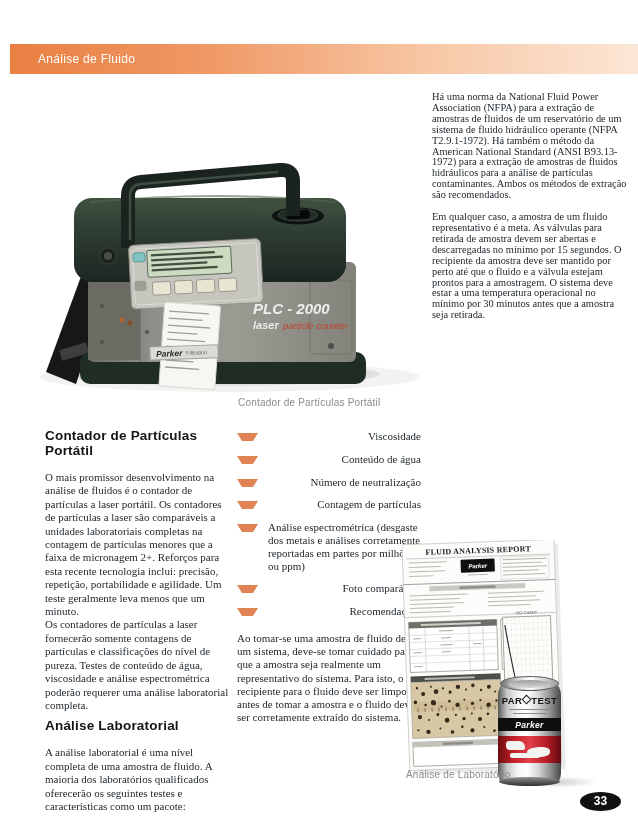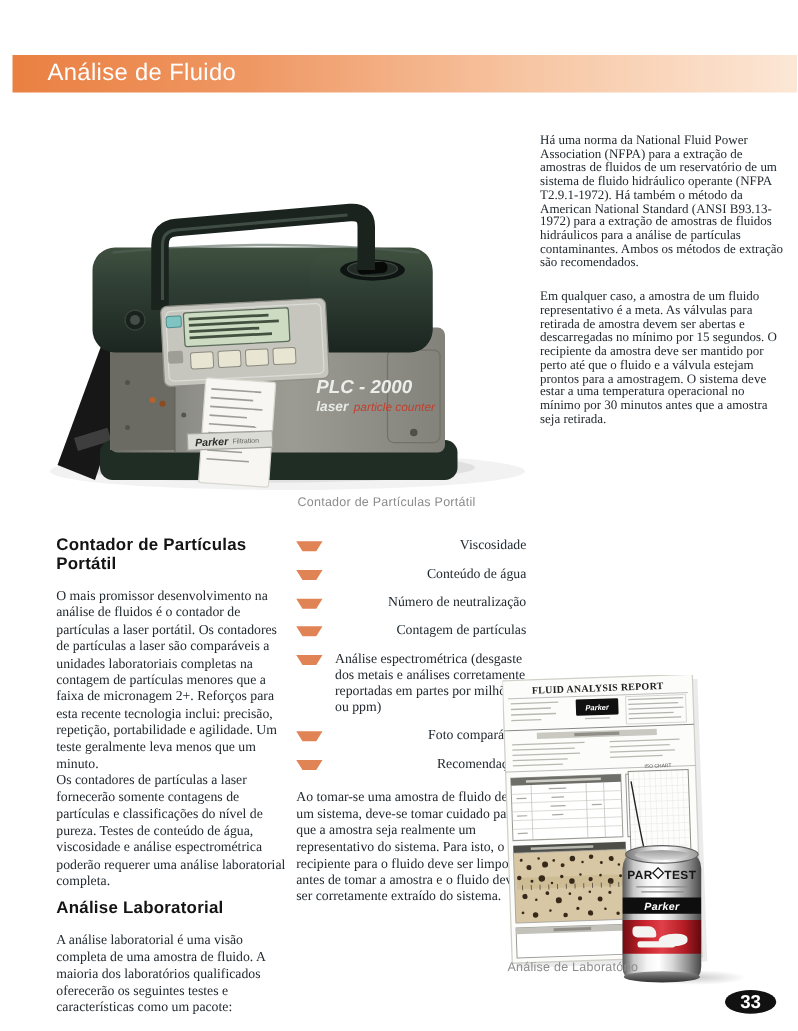--- a/index.html
+++ b/index.html
@@ -1,46 +1,46 @@
 <!DOCTYPE html>
 <html><head>
 <meta charset="utf-8">
 <style>
   html,body{margin:0;padding:0;background:#ffffff;}
   .page{position:relative;width:638px;height:825px;background:#ffffff;overflow:hidden;
         font-family:"Liberation Sans",sans-serif;}
   
   .header-bar{position:absolute;left:10px;top:44px;width:628px;height:30px;
       background:linear-gradient(to right,#ea8042 0%,#ef9763 30%,#f7c5a2 65%,#fce7d6 100%);}
-  .header-title{color:#ffffff;font-size:19px;line-height:30px;padding-left:28px;
+  .header-title{color:#ffffff;font-size:12px;line-height:30px;padding-left:28px;
       letter-spacing:.3px;font-weight:400;}
   
   .serif{font-family:"Liberation Serif",serif;color:#222a30;}
   .col-right{position:absolute;left:432px;top:92px;width:197px;}
-  .col-right p{margin:16px 0 11px 0;font-size:10.4px;line-height:10.9px;text-align:left;}
+  .col-right p{margin:0 0 11px 0;font-size:10.4px;line-height:10.9px;text-align:left;}
   .col-left{position:absolute;left:45px;top:428px;width:187px;}
   .col-left h3,.col-mid h3{font-family:"Liberation Sans",sans-serif;font-size:13.5px;
       font-weight:bold;color:#141414;margin:0 0 13px 0;letter-spacing:.2px;}
   .col-left p{margin:0;font-size:11px;line-height:13.4px;}
   .col-left p+p{margin-top:0px;}
   .col-left .h2{margin-top:6px;}
   .col-left .lab-p{margin-top:13px;}
   .col-mid{position:absolute;left:237px;top:430px;width:184px;}
   .test-item{display:flex;margin:0 0 10px 0;justify-content:space-between;}
   .tri{flex:0 0 11px;width:0;height:0;margin:3px 10px 0 0;
       border-left:5.5px solid transparent;border-right:5.5px solid transparent;
       border-top:8px solid #e08355;}
   .test-label{font-size:11px;line-height:12.8px;}
   .closing{margin-top:14px;font-size:11px;line-height:13.2px;}
   
   .caption{position:absolute;font-size:10px;color:#8c8c8c;letter-spacing:.2px;}
   .cap-product{left:238px;top:397px;}
   .cap-lab{left:406px;top:769px;}
   .page-num{position:absolute;left:580px;top:792px;width:41px;height:19px;border-radius:50%;
-      background:#111;color:#fff;font-size:15px;font-weight:bold;text-align:center;line-height:19px;}
+      background:#111;color:#fff;font-size:12px;font-weight:bold;text-align:center;line-height:19px;}
   
   .photo-product{position:absolute;left:10px;top:80px;width:412px;height:316px;}
   .photo-lab{position:absolute;left:402px;top:540px;width:236px;height:252px;}
   
   .can-shadow{position:absolute;left:514px;top:776px;width:84px;height:12px;border-radius:50%;
       background:radial-gradient(ellipse at center,rgba(0,0,0,.20),rgba(0,0,0,0) 70%);}
   .can{position:absolute;left:498px;top:676px;width:63px;height:108px;}
   .can-body{position:absolute;left:0;top:8px;right:0;bottom:0;border-radius:7px/11px;overflow:hidden;
       background:linear-gradient(90deg,#565656 0%,#c6c6c6 14%,#f6f6f6 32%,#ffffff 46%,#d6d6d6 64%,#8c8c8c 84%,#474747 100%);}
   .can-rim{position:absolute;left:2px;top:0;right:2px;height:15px;border-radius:50%;
@@ -185,21 +185,21 @@
   <div class="col-right serif">
     <p>Há uma norma da National Fluid Power Association (NFPA) para a extração de amostras de fluidos de um reservatório de um sistema de fluido hidráulico operante (NFPA T2.9.1-1972). Há também o método da American National Standard (ANSI B93.13-1972) para a extração de amostras de fluidos hidráulicos para a análise de partículas contaminantes. Ambos os métodos de extração são recomendados.</p>
     <p>Em qualquer caso, a amostra de um fluido representativo é a meta. As válvulas para retirada de amostra devem ser abertas e descarregadas no mínimo por 15 segundos. O recipiente da amostra deve ser mantido por perto até que o fluido e a válvula estejam prontos para a amostragem. O sistema deve estar a uma temperatura operacional no mínimo por 30 minutos antes que a amostra seja retirada.</p>
   </div>
 
   <div class="col-left serif">
     <h3>Contador de Partículas Portátil</h3>
     <p>O mais promissor desenvolvimento na análise de fluidos é o contador de partículas a laser portátil. Os contadores de partículas a laser são comparáveis a unidades laboratoriais completas na contagem de partículas menores que a faixa de micronagem 2+. Reforços para esta recente tecnologia inclui: precisão, repetição, portabilidade e agilidade. Um teste geralmente leva menos que um minuto.</p>
     <p>Os contadores de partículas a laser fornecerão somente contagens de partículas e classificações do nível de pureza. Testes de conteúdo de água, viscosidade e análise espectrométrica poderão requerer uma análise laboratorial completa.</p>
     <h3 class="h2">Análise Laboratorial</h3>
-    <p class="lab-p">A análise laboratorial é uma visão completa de uma amostra de fluido. A maioria dos laboratórios qualificados oferecerão os seguintes testes e características como um pacote:</p>
+    <p class="lab-p">A análise laboratorial é uma nível completa de uma amostra de fluido. A maioria dos laboratórios qualificados oferecerão os seguintes testes e características como um pacote:</p>
   </div>
 
   <div class="col-mid serif">
     <div class="test-item">
       <span class="tri"></span>
       <span class="test-label">Viscosidade</span>
       </div>
     <div class="test-item">
       <span class="tri"></span>
       <span class="test-label">Conteúdo de água</span>

